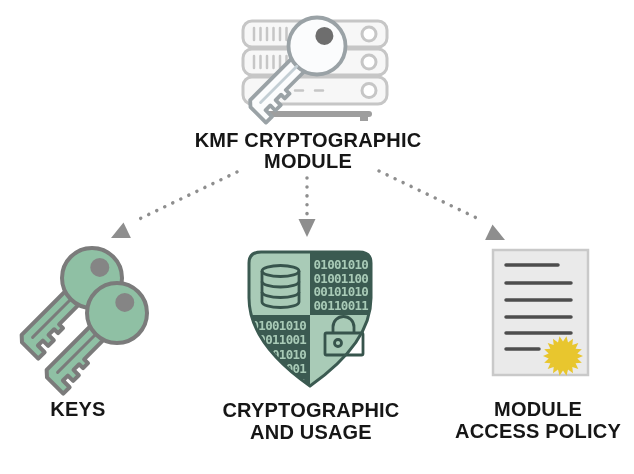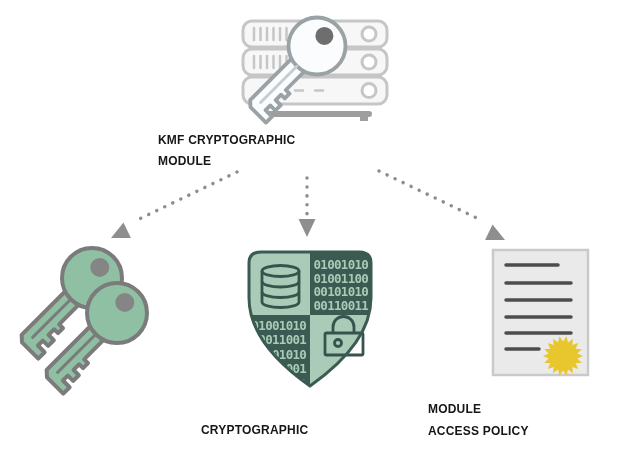--- a/index.html
+++ b/index.html
@@ -1,20 +1,20 @@
 <!DOCTYPE html>
 <html><head>
 <meta charset="utf-8">
 <style>
   html,body{margin:0;padding:0;background:#fff;}
   #canvas{position:relative;width:634px;height:474px;background:#fff;overflow:hidden;
           font-family:"Liberation Sans", sans-serif;}
   svg{position:absolute;left:0;top:0;}
-  .lbl{position:absolute;text-align:left;color:#161616;font-weight:bold;
-       font-size:12px;letter-spacing:0.2px;}
+  .lbl{position:absolute;text-align:center;color:#161616;font-weight:bold;
+       font-size:20px;letter-spacing:0.2px;}
   .lbl .ln{display:block;}
   
   .srv-unit{fill:#f7f7f7;stroke:#c6c6c6;stroke-width:3;}
   .srv-line{stroke:#c6c6c6;stroke-width:2.5;stroke-linecap:round;fill:none;}
   .srv-ring{fill:#ffffff;stroke:#c6c6c6;stroke-width:3;}
   .srv-base{fill:#9e9e9e;}
   
   .key-shaft{fill:var(--kf);stroke:var(--ks);stroke-width:4;stroke-linejoin:round;}
   .key-bow{fill:var(--kf);stroke:var(--ks);stroke-width:4;}
   .key-hole{fill:var(--kh);stroke:none;}
@@ -145,23 +145,27 @@
                 553,338.7 558,342.4 559.5,336.3 563,341.5 566.5,336.3 568,342.4
                 573,338.7 572.3,344.9 578.3,343.1 575.6,348.7 581.8,349.2 577.3,353.5"></polygon>
     </g>
   </svg>
 
   <div class="lbl" style="left:158px;top:130px;width:300px;line-height:21px;">
     <span class="ln">KMF CRYPTOGRAPHIC</span>
     <span class="ln">MODULE</span>
   </div>
 
+  <div class="lbl" style="left:3px;top:398px;width:150px;line-height:22px;">
+    <span class="ln">KEYS</span>
+  </div>
 
-  <div class="lbl" style="left:201px;top:419px;width:220px;line-height:22px;">
+  <div class="lbl" style="left:201px;top:399px;width:220px;line-height:22px;">
     <span class="ln">CRYPTOGRAPHIC</span>
+    <span class="ln">AND USAGE</span>
   </div>
 
   <div class="lbl" style="left:428px;top:398px;width:220px;line-height:22px;">
     <span class="ln">MODULE</span>
     <span class="ln">ACCESS POLICY</span>
   </div>
 
 </div>
 
 </body></html>

